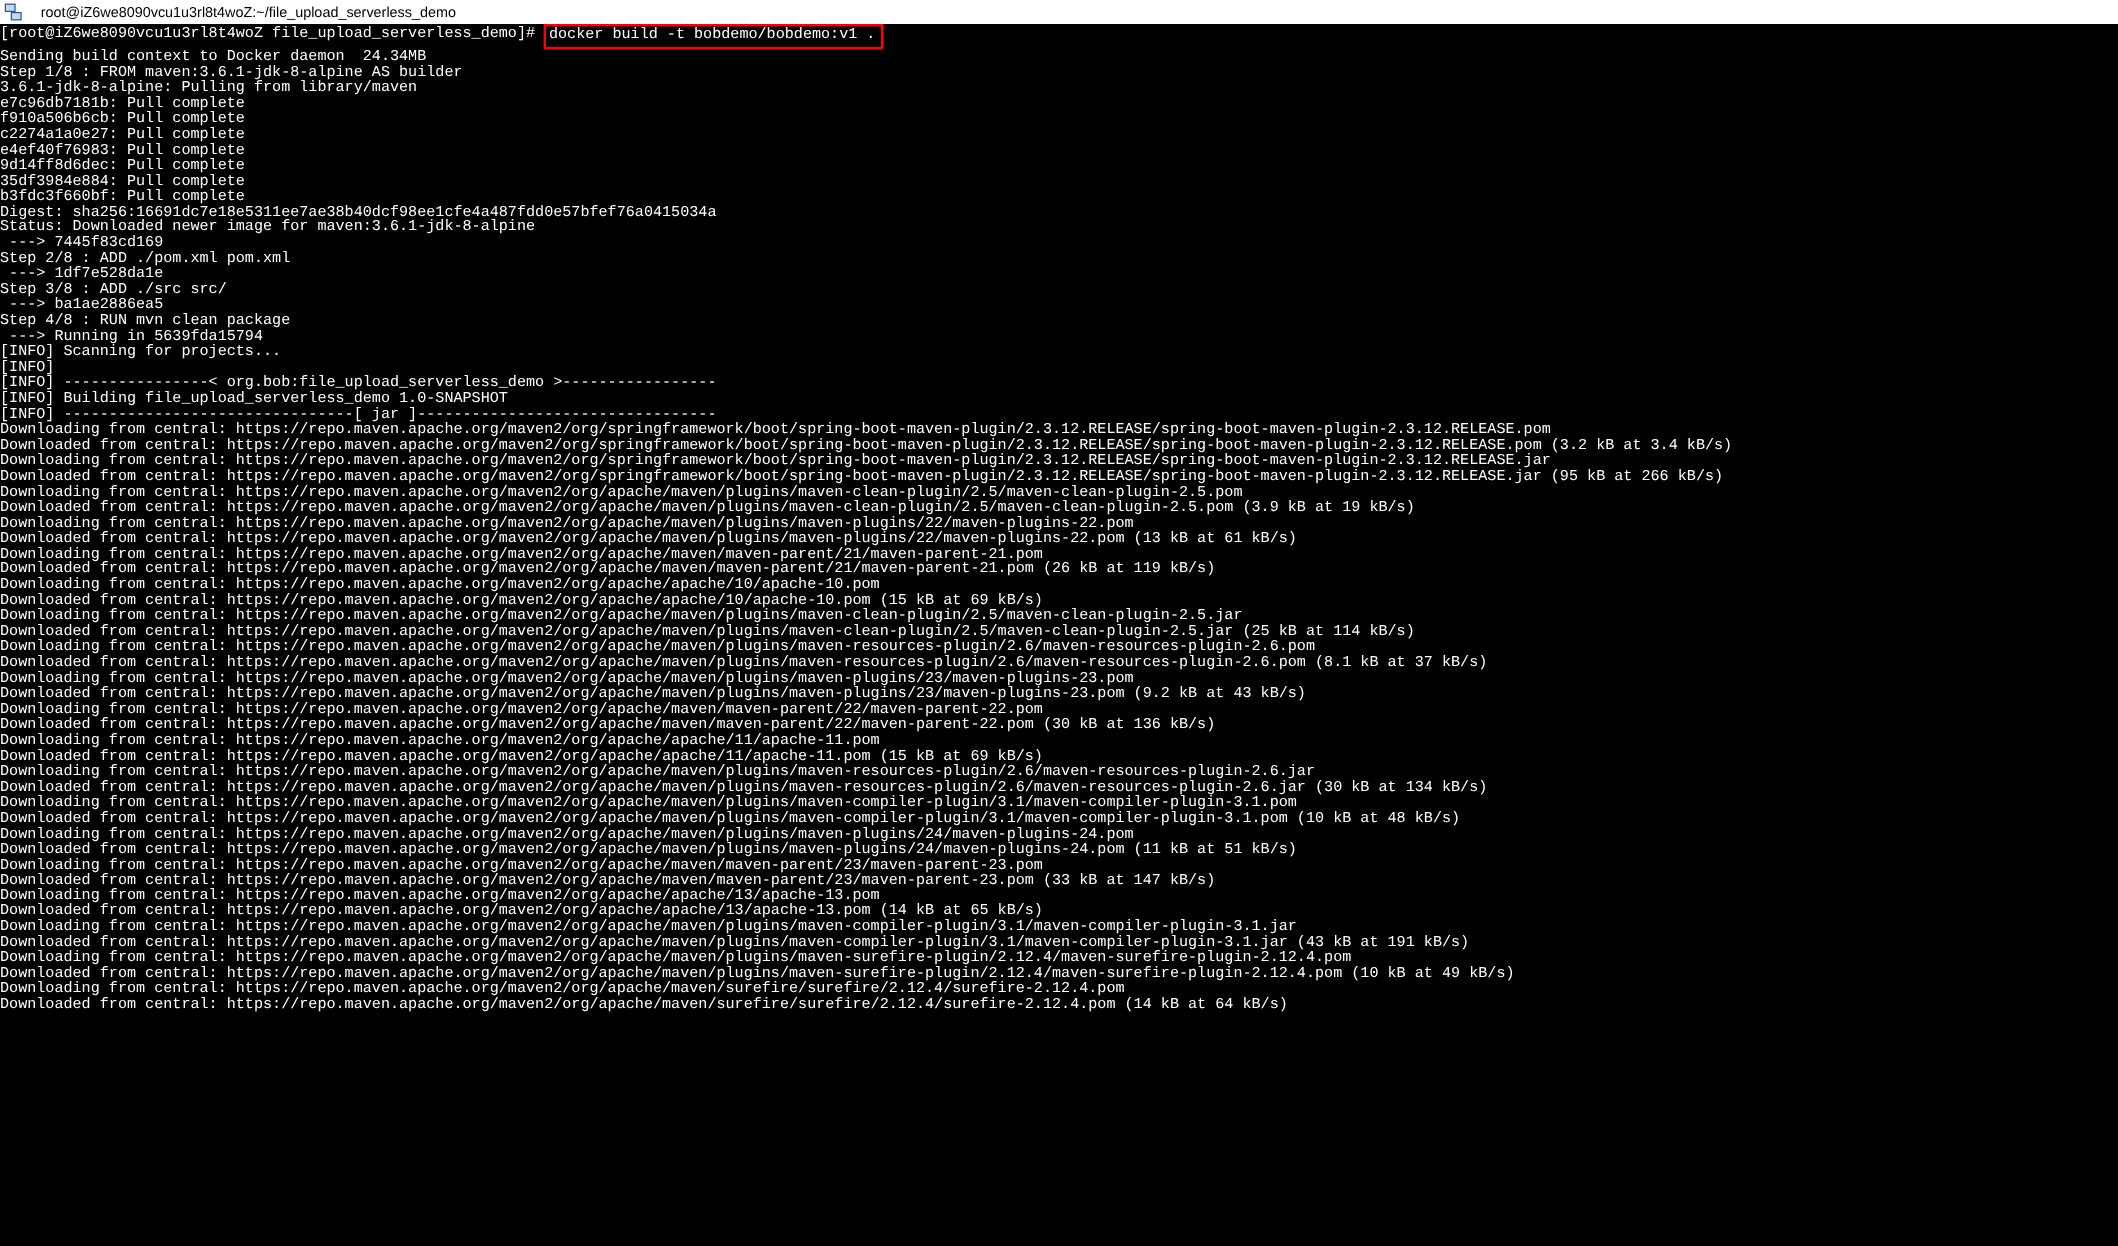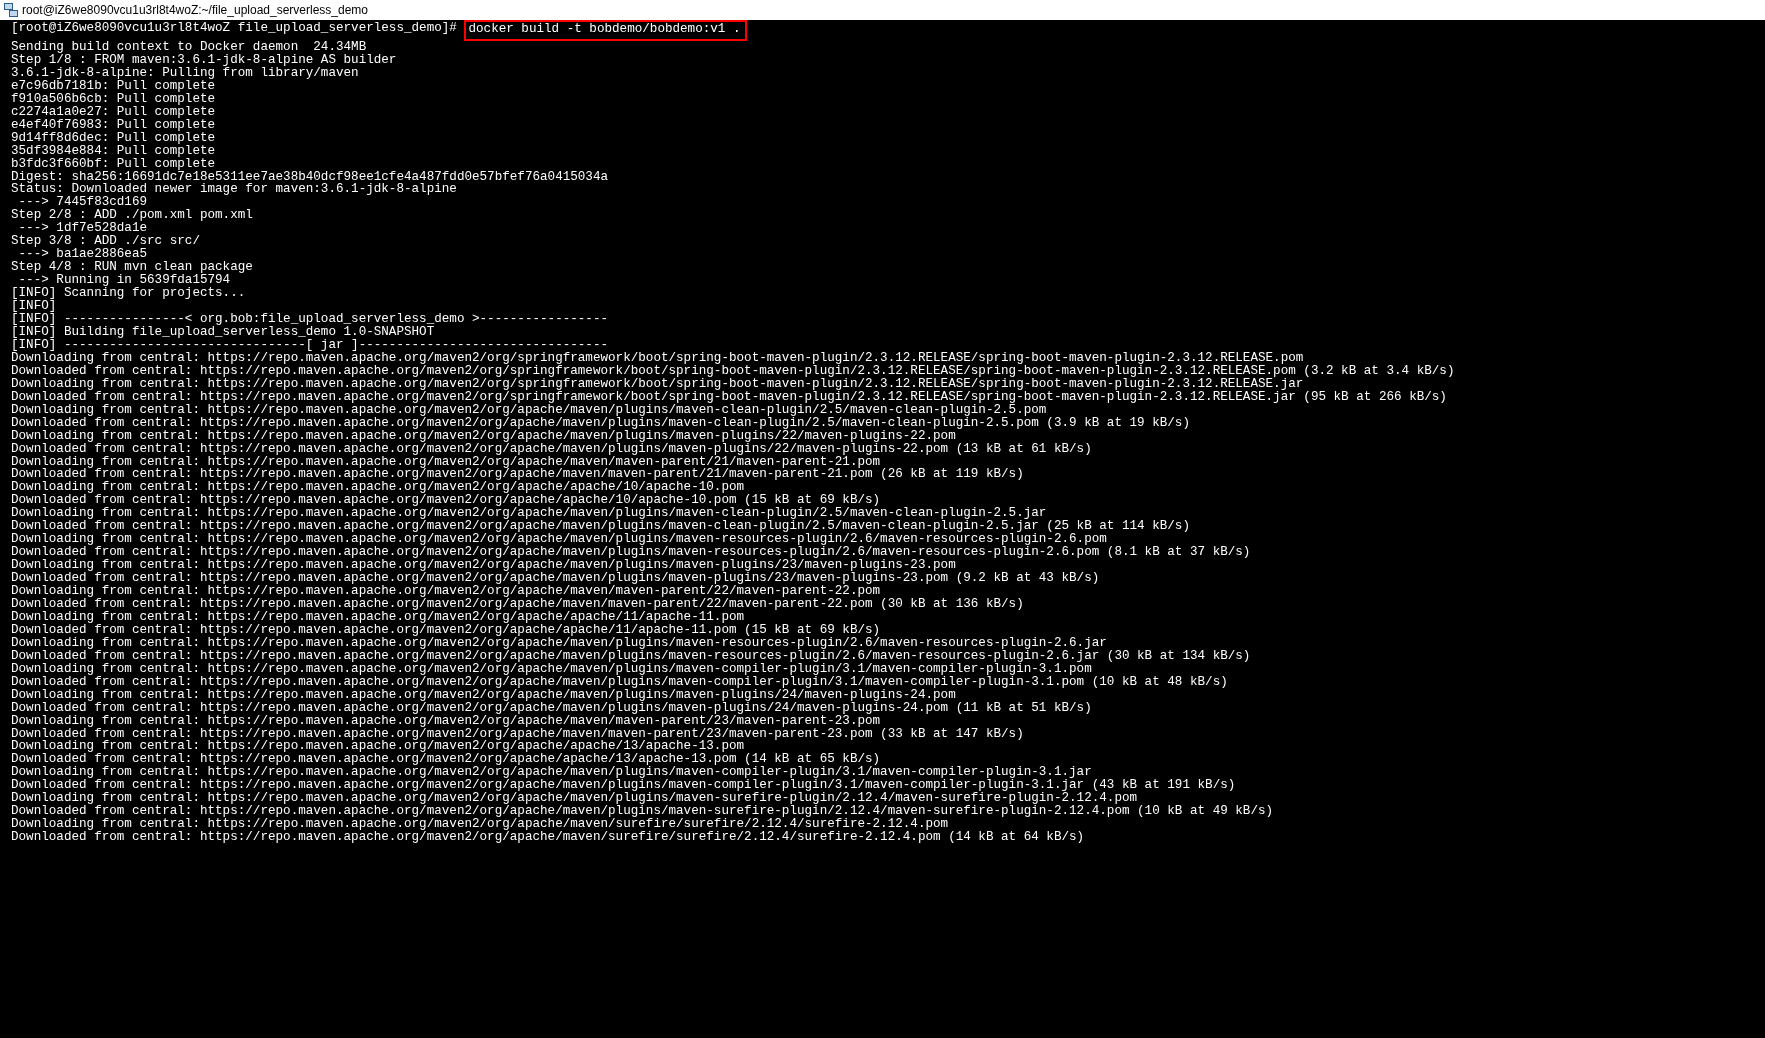--- a/index.html
+++ b/index.html
@@ -1,15 +1,15 @@
 <!DOCTYPE html>
 <html><head>
 <meta charset="utf-8">
 <style>
-  * { margin: 0; padding: 0; box-sizing: border-box; }
+  * { margin: 0; padding: 0; box-sizing: border-box; gap: 12px; }
   html, body { width: 1765px; height: 1038px; background: #000; overflow: hidden; }
   body { font-family: "Consolas","Courier New",monospace; font-size: 12.6px; color: #fff; }
 
   
   .titlebar {
     height: 20px;
     background: #fff;
     color: #000;
     display: flex;
     align-items: center;
@@ -32,21 +32,21 @@
     background: #c2d8ef;
     border: 1px solid #2b5a8a;
   }
   .titlebar .icon::before { left: 0; top: 0; }
   .titlebar .icon::after  { left: 5px; top: 7px; }
 
   
   .terminal {
     background: #000;
     color: #fff;
-    padding: 2px 2px 2px 11px;
+    padding: 2px 2px 2px 0;
     white-space: pre;
     line-height: 12.95px;
     letter-spacing: 0px;
   }
 
   .prompt-line { display: inline; }
 
   
   .hl {
     display: inline-block;

